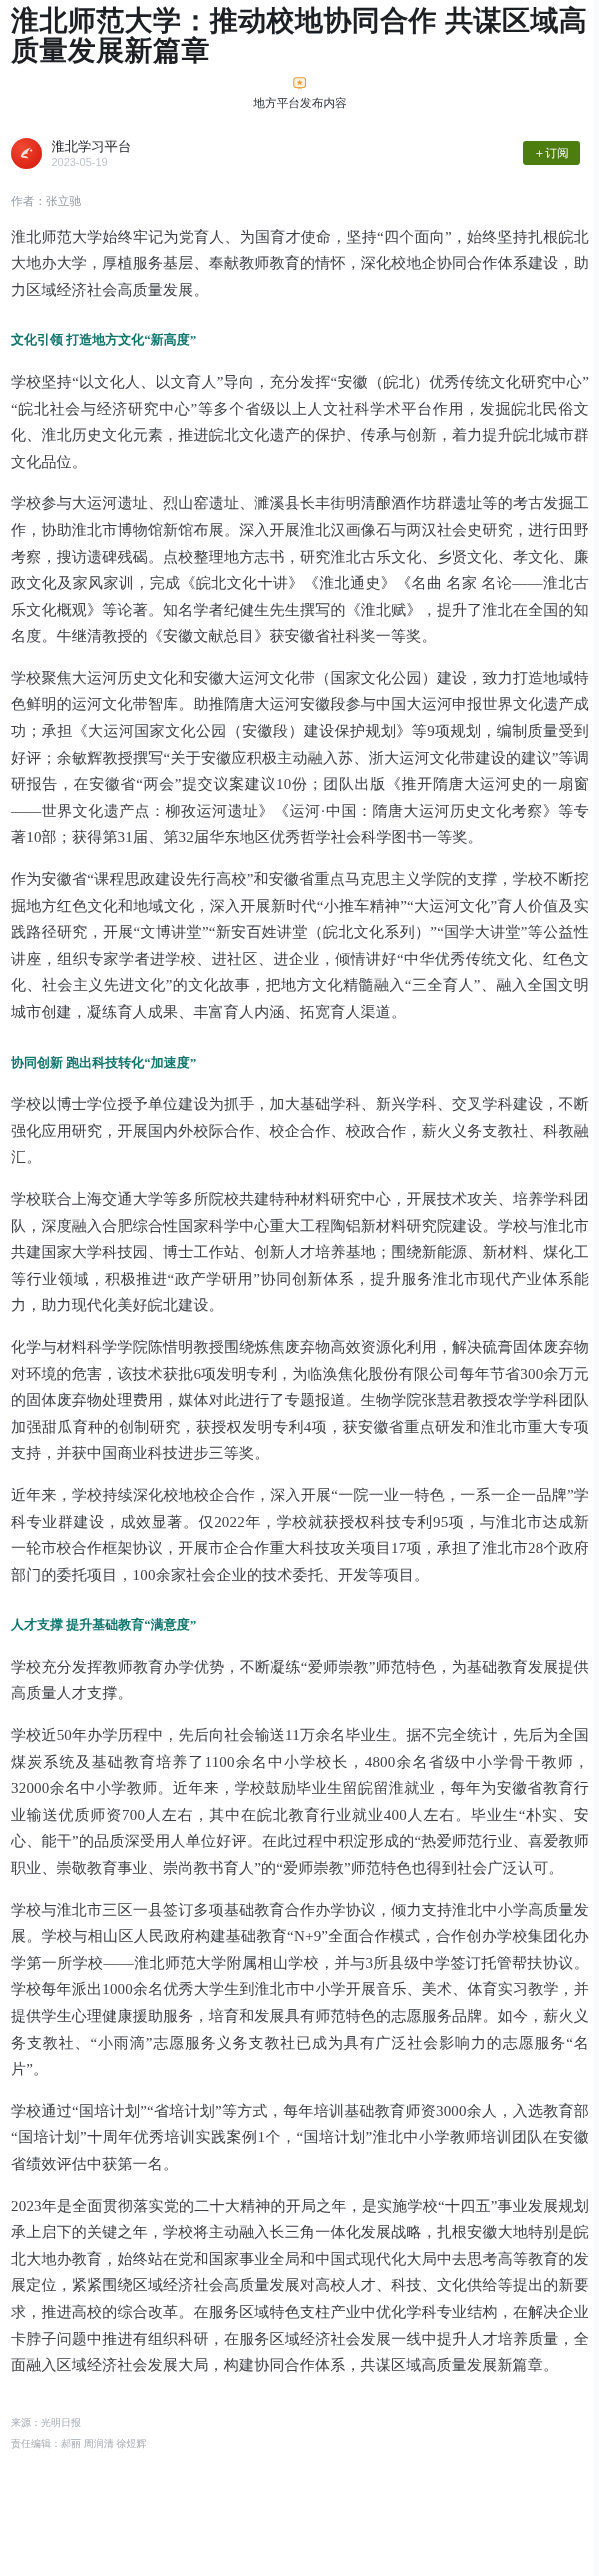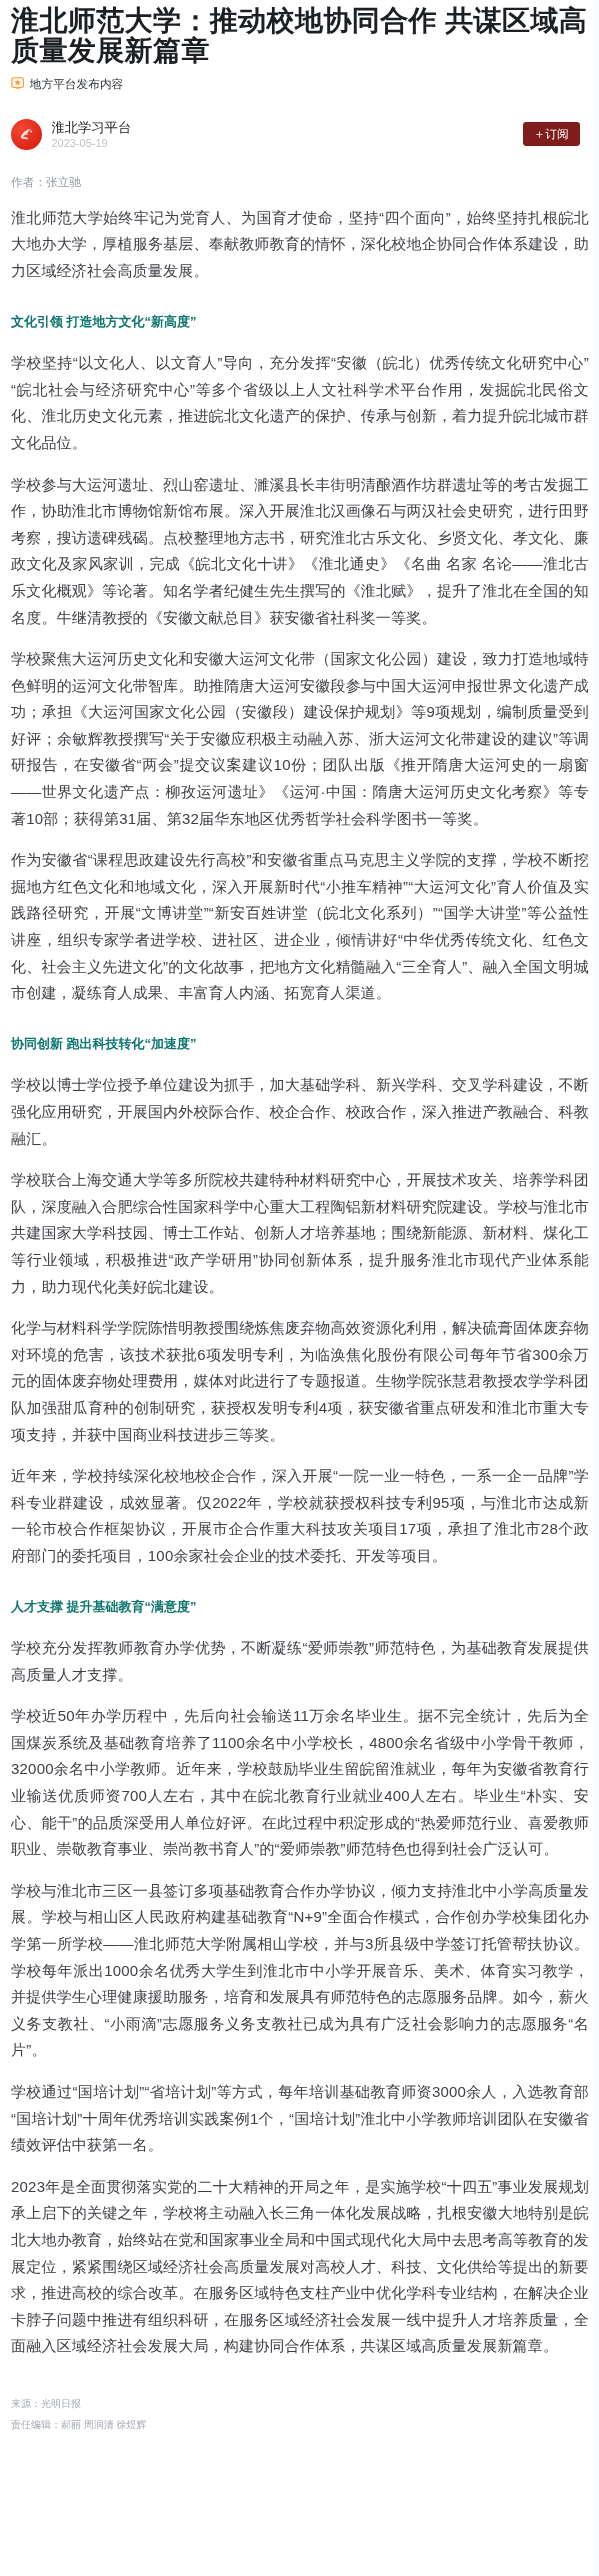--- a/index.html
+++ b/index.html
@@ -23,22 +23,23 @@
     font-size: 28px;
     line-height: 30px;
     font-weight: 700;
     color: #1c1f24;
     letter-spacing: 0.4px;
   }
 
   .badge-row {
     margin-top: 11px;
     display: flex;
-    align-items: flex-start;
+    align-items: center;
     gap: 5.5px;
+    flex-direction: column;
   }
   .badge-row .icon svg { display: block; }
   .badge-label { font-size: 11.7px; color: #2a2e34; }
 
   .publisher-row {
     margin-top: 26.6px;
     display: flex;
     align-items: flex-start;
     position: relative;
   }
@@ -48,38 +49,38 @@
     flex: 0 0 31px;
     display: flex; align-items: center; justify-content: center;
     cursor: pointer;
     overflow: hidden;
   }
   .publisher-meta { margin-left: 9.4px; }
   .publisher-name { font-size: 13.3px; color: #222428; font-weight: 500; cursor: pointer; }
   .publish-date { font-size: 11px; color: #bfc4cc; margin-top: 0; }
   .subscribe-btn {
     position: absolute; right: 9.4px; top: 50%; transform: translateY(-50%);
-    background: #7f1d1d;
+    background: #4d7c0f;
     color: #ffffff;
     border: none;
     font-size: 11.7px;
     line-height: 1;
     padding: 6.2px 11px;
     border-radius: 3.1px;
     cursor: pointer;
     font-family: inherit;
   }
 
   .author-line {
     margin-top: 25px;
     font-size: 11.7px;
     color: #969da8;
   }
 
-  .article-body { margin-top: 13px; }
+  .article-body { margin-top: 13px; font-family: Liberation Serif, serif; }
   .article-body p.para {
     font-size: 15px;
     line-height: 26.6px;
     color: #3e4046;
     margin: 15px 0;
     text-align: justify;
     letter-spacing: 0.2px;
   }
   .article-body h2.section-heading {
     font-size: 13px;
@@ -131,21 +132,21 @@
   <div class="author-line">作者：张立驰</div>
 
   <div class="article-body">
       <p class="para">淮北师范大学始终牢记为党育人、为国育才使命，坚持“四个面向”，始终坚持扎根皖北大地办大学，厚植服务基层、奉献教师教育的情怀，深化校地企协同合作体系建设，助力区域经济社会高质量发展。</p>
       <h2 class="section-heading">文化引领 打造地方文化“新高度”</h2>
       <p class="para">学校坚持“以文化人、以文育人”导向，充分发挥“安徽（皖北）优秀传统文化研究中心”“皖北社会与经济研究中心”等多个省级以上人文社科学术平台作用，发掘皖北民俗文化、淮北历史文化元素，推进皖北文化遗产的保护、传承与创新，着力提升皖北城市群文化品位。</p>
       <p class="para">学校参与大运河遗址、烈山窑遗址、濉溪县长丰街明清酿酒作坊群遗址等的考古发掘工作，协助淮北市博物馆新馆布展。深入开展淮北汉画像石与两汉社会史研究，进行田野考察，搜访遗碑残碣。点校整理地方志书，研究淮北古乐文化、乡贤文化、孝文化、廉政文化及家风家训，完成《皖北文化十讲》《淮北通史》《名曲 名家 名论——淮北古乐文化概观》等论著。知名学者纪健生先生撰写的《淮北赋》，提升了淮北在全国的知名度。牛继清教授的《安徽文献总目》获安徽省社科奖一等奖。</p>
       <p class="para">学校聚焦大运河历史文化和安徽大运河文化带（国家文化公园）建设，致力打造地域特色鲜明的运河文化带智库。助推隋唐大运河安徽段参与中国大运河申报世界文化遗产成功；承担《大运河国家文化公园（安徽段）建设保护规划》等9项规划，编制质量受到好评；余敏辉教授撰写“关于安徽应积极主动融入苏、浙大运河文化带建设的建议”等调研报告，在安徽省“两会”提交议案建议10份；团队出版《推开隋唐大运河史的一扇窗——世界文化遗产点：柳孜运河遗址》《运河·中国：隋唐大运河历史文化考察》等专著10部；获得第31届、第32届华东地区优秀哲学社会科学图书一等奖。</p>
       <p class="para">作为安徽省“课程思政建设先行高校”和安徽省重点马克思主义学院的支撑，学校不断挖掘地方红色文化和地域文化，深入开展新时代“小推车精神”“大运河文化”育人价值及实践路径研究，开展“文博讲堂”“新安百姓讲堂（皖北文化系列）”“国学大讲堂”等公益性讲座，组织专家学者进学校、进社区、进企业，倾情讲好“中华优秀传统文化、红色文化、社会主义先进文化”的文化故事，把地方文化精髓融入“三全育人”、融入全国文明城市创建，凝练育人成果、丰富育人内涵、拓宽育人渠道。</p>
       <h2 class="section-heading">协同创新 跑出科技转化“加速度”</h2>
-      <p class="para">学校以博士学位授予单位建设为抓手，加大基础学科、新兴学科、交叉学科建设，不断强化应用研究，开展国内外校际合作、校企合作、校政合作，深入推进产教融合、科教融汇。</p>
+      <p class="para">学校以博士学位授予单位建设为抓手，加大基础学科、新兴学科、交叉学科建设，不断强化应用研究，开展国内外校际合作、校企合作、校政合作，薪火义务支教社、科教融汇。</p>
       <p class="para">学校联合上海交通大学等多所院校共建特种材料研究中心，开展技术攻关、培养学科团队，深度融入合肥综合性国家科学中心重大工程陶铝新材料研究院建设。学校与淮北市共建国家大学科技园、博士工作站、创新人才培养基地；围绕新能源、新材料、煤化工等行业领域，积极推进“政产学研用”协同创新体系，提升服务淮北市现代产业体系能力，助力现代化美好皖北建设。</p>
       <p class="para">化学与材料科学学院陈惜明教授围绕炼焦废弃物高效资源化利用，解决硫膏固体废弃物对环境的危害，该技术获批6项发明专利，为临涣焦化股份有限公司每年节省300余万元的固体废弃物处理费用，媒体对此进行了专题报道。生物学院张慧君教授农学学科团队加强甜瓜育种的创制研究，获授权发明专利4项，获安徽省重点研发和淮北市重大专项支持，并获中国商业科技进步三等奖。</p>
       <p class="para">近年来，学校持续深化校地校企合作，深入开展“一院一业一特色，一系一企一品牌”学科专业群建设，成效显著。仅2022年，学校就获授权科技专利95项，与淮北市达成新一轮市校合作框架协议，开展市企合作重大科技攻关项目17项，承担了淮北市28个政府部门的委托项目，100余家社会企业的技术委托、开发等项目。</p>
       <h2 class="section-heading">人才支撑 提升基础教育“满意度”</h2>
       <p class="para">学校充分发挥教师教育办学优势，不断凝练“爱师崇教”师范特色，为基础教育发展提供高质量人才支撑。</p>
       <p class="para">学校近50年办学历程中，先后向社会输送11万余名毕业生。据不完全统计，先后为全国煤炭系统及基础教育培养了1100余名中小学校长，4800余名省级中小学骨干教师，32000余名中小学教师。近年来，学校鼓励毕业生留皖留淮就业，每年为安徽省教育行业输送优质师资700人左右，其中在皖北教育行业就业400人左右。毕业生“朴实、安心、能干”的品质深受用人单位好评。在此过程中积淀形成的“热爱师范行业、喜爱教师职业、崇敬教育事业、崇尚教书育人”的“爱师崇教”师范特色也得到社会广泛认可。</p>
       <p class="para">学校与淮北市三区一县签订多项基础教育合作办学协议，倾力支持淮北中小学高质量发展。学校与相山区人民政府构建基础教育“N+9”全面合作模式，合作创办学校集团化办学第一所学校——淮北师范大学附属相山学校，并与3所县级中学签订托管帮扶协议。学校每年派出1000余名优秀大学生到淮北市中小学开展音乐、美术、体育实习教学，并提供学生心理健康援助服务，培育和发展具有师范特色的志愿服务品牌。如今，薪火义务支教社、“小雨滴”志愿服务义务支教社已成为具有广泛社会影响力的志愿服务“名片”。</p>
       <p class="para">学校通过“国培计划”“省培计划”等方式，每年培训基础教育师资3000余人，入选教育部“国培计划”十周年优秀培训实践案例1个，“国培计划”淮北中小学教师培训团队在安徽省绩效评估中获第一名。</p>
       <p class="para">2023年是全面贯彻落实党的二十大精神的开局之年，是实施学校“十四五”事业发展规划承上启下的关键之年，学校将主动融入长三角一体化发展战略，扎根安徽大地特别是皖北大地办教育，始终站在党和国家事业全局和中国式现代化大局中去思考高等教育的发展定位，紧紧围绕区域经济社会高质量发展对高校人才、科技、文化供给等提出的新要求，推进高校的综合改革。在服务区域特色支柱产业中优化学科专业结构，在解决企业卡脖子问题中推进有组织科研，在服务区域经济社会发展一线中提升人才培养质量，全面融入区域经济社会发展大局，构建协同合作体系，共谋区域高质量发展新篇章。</p>
     </div>

